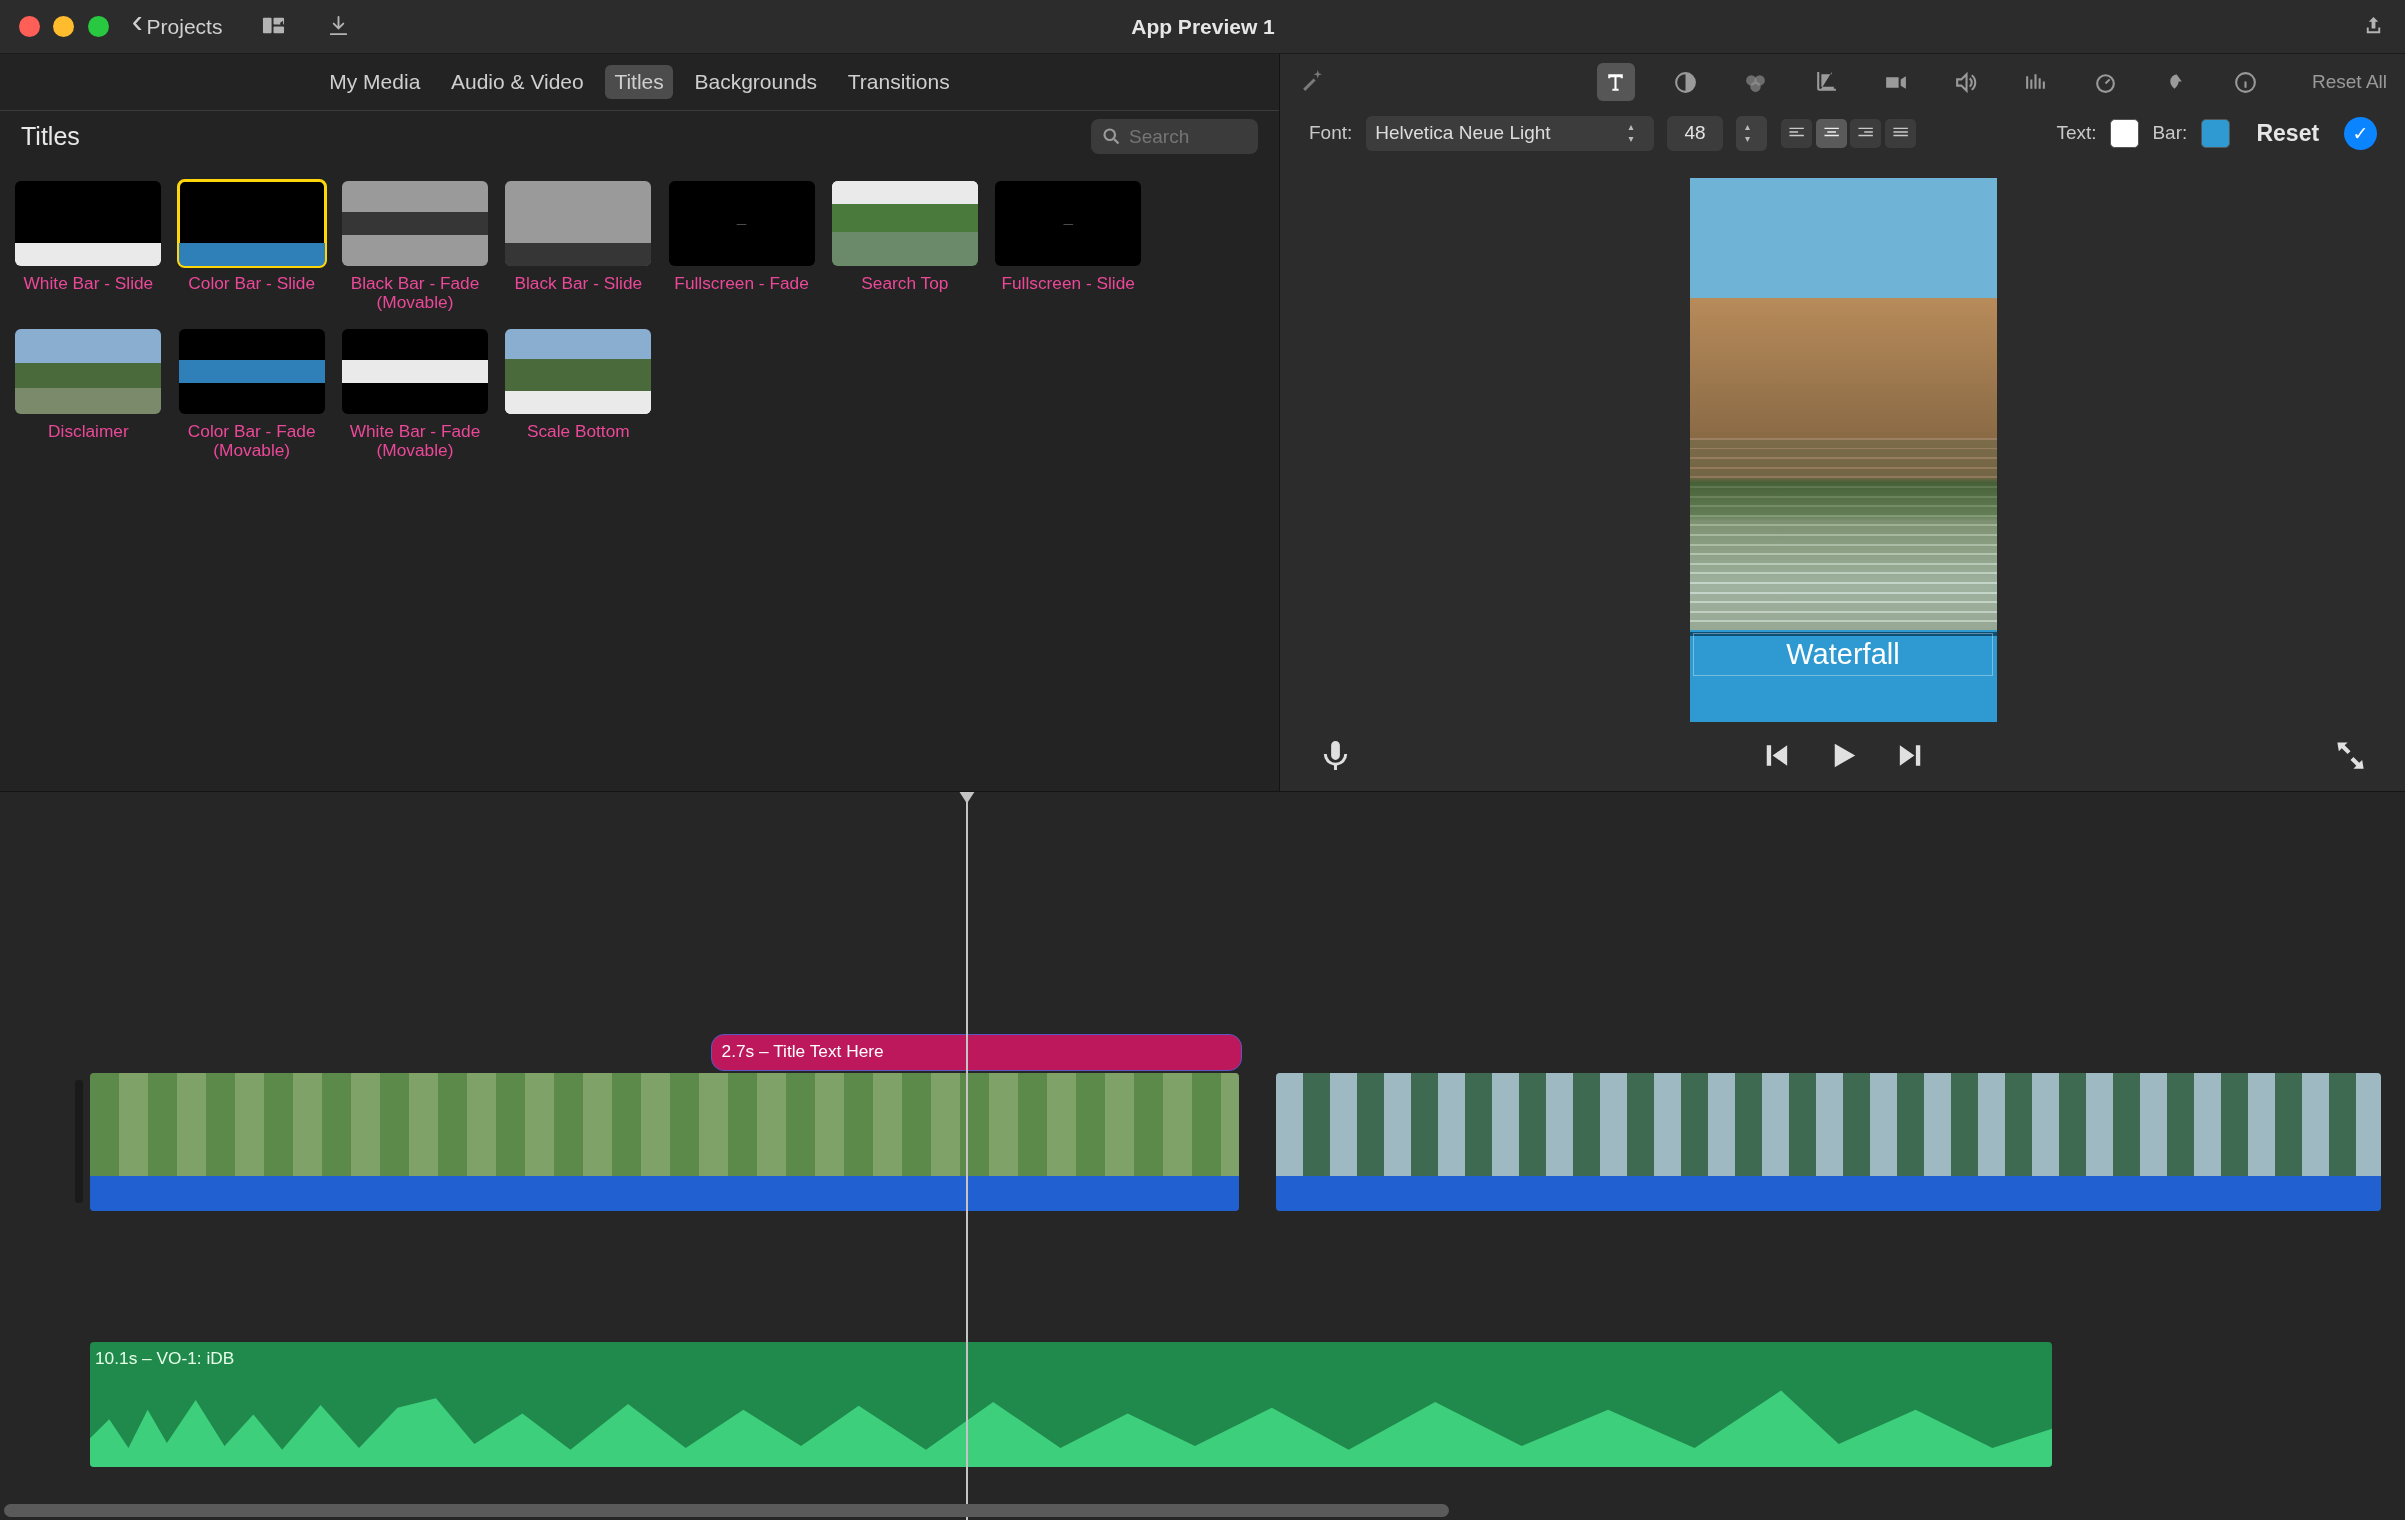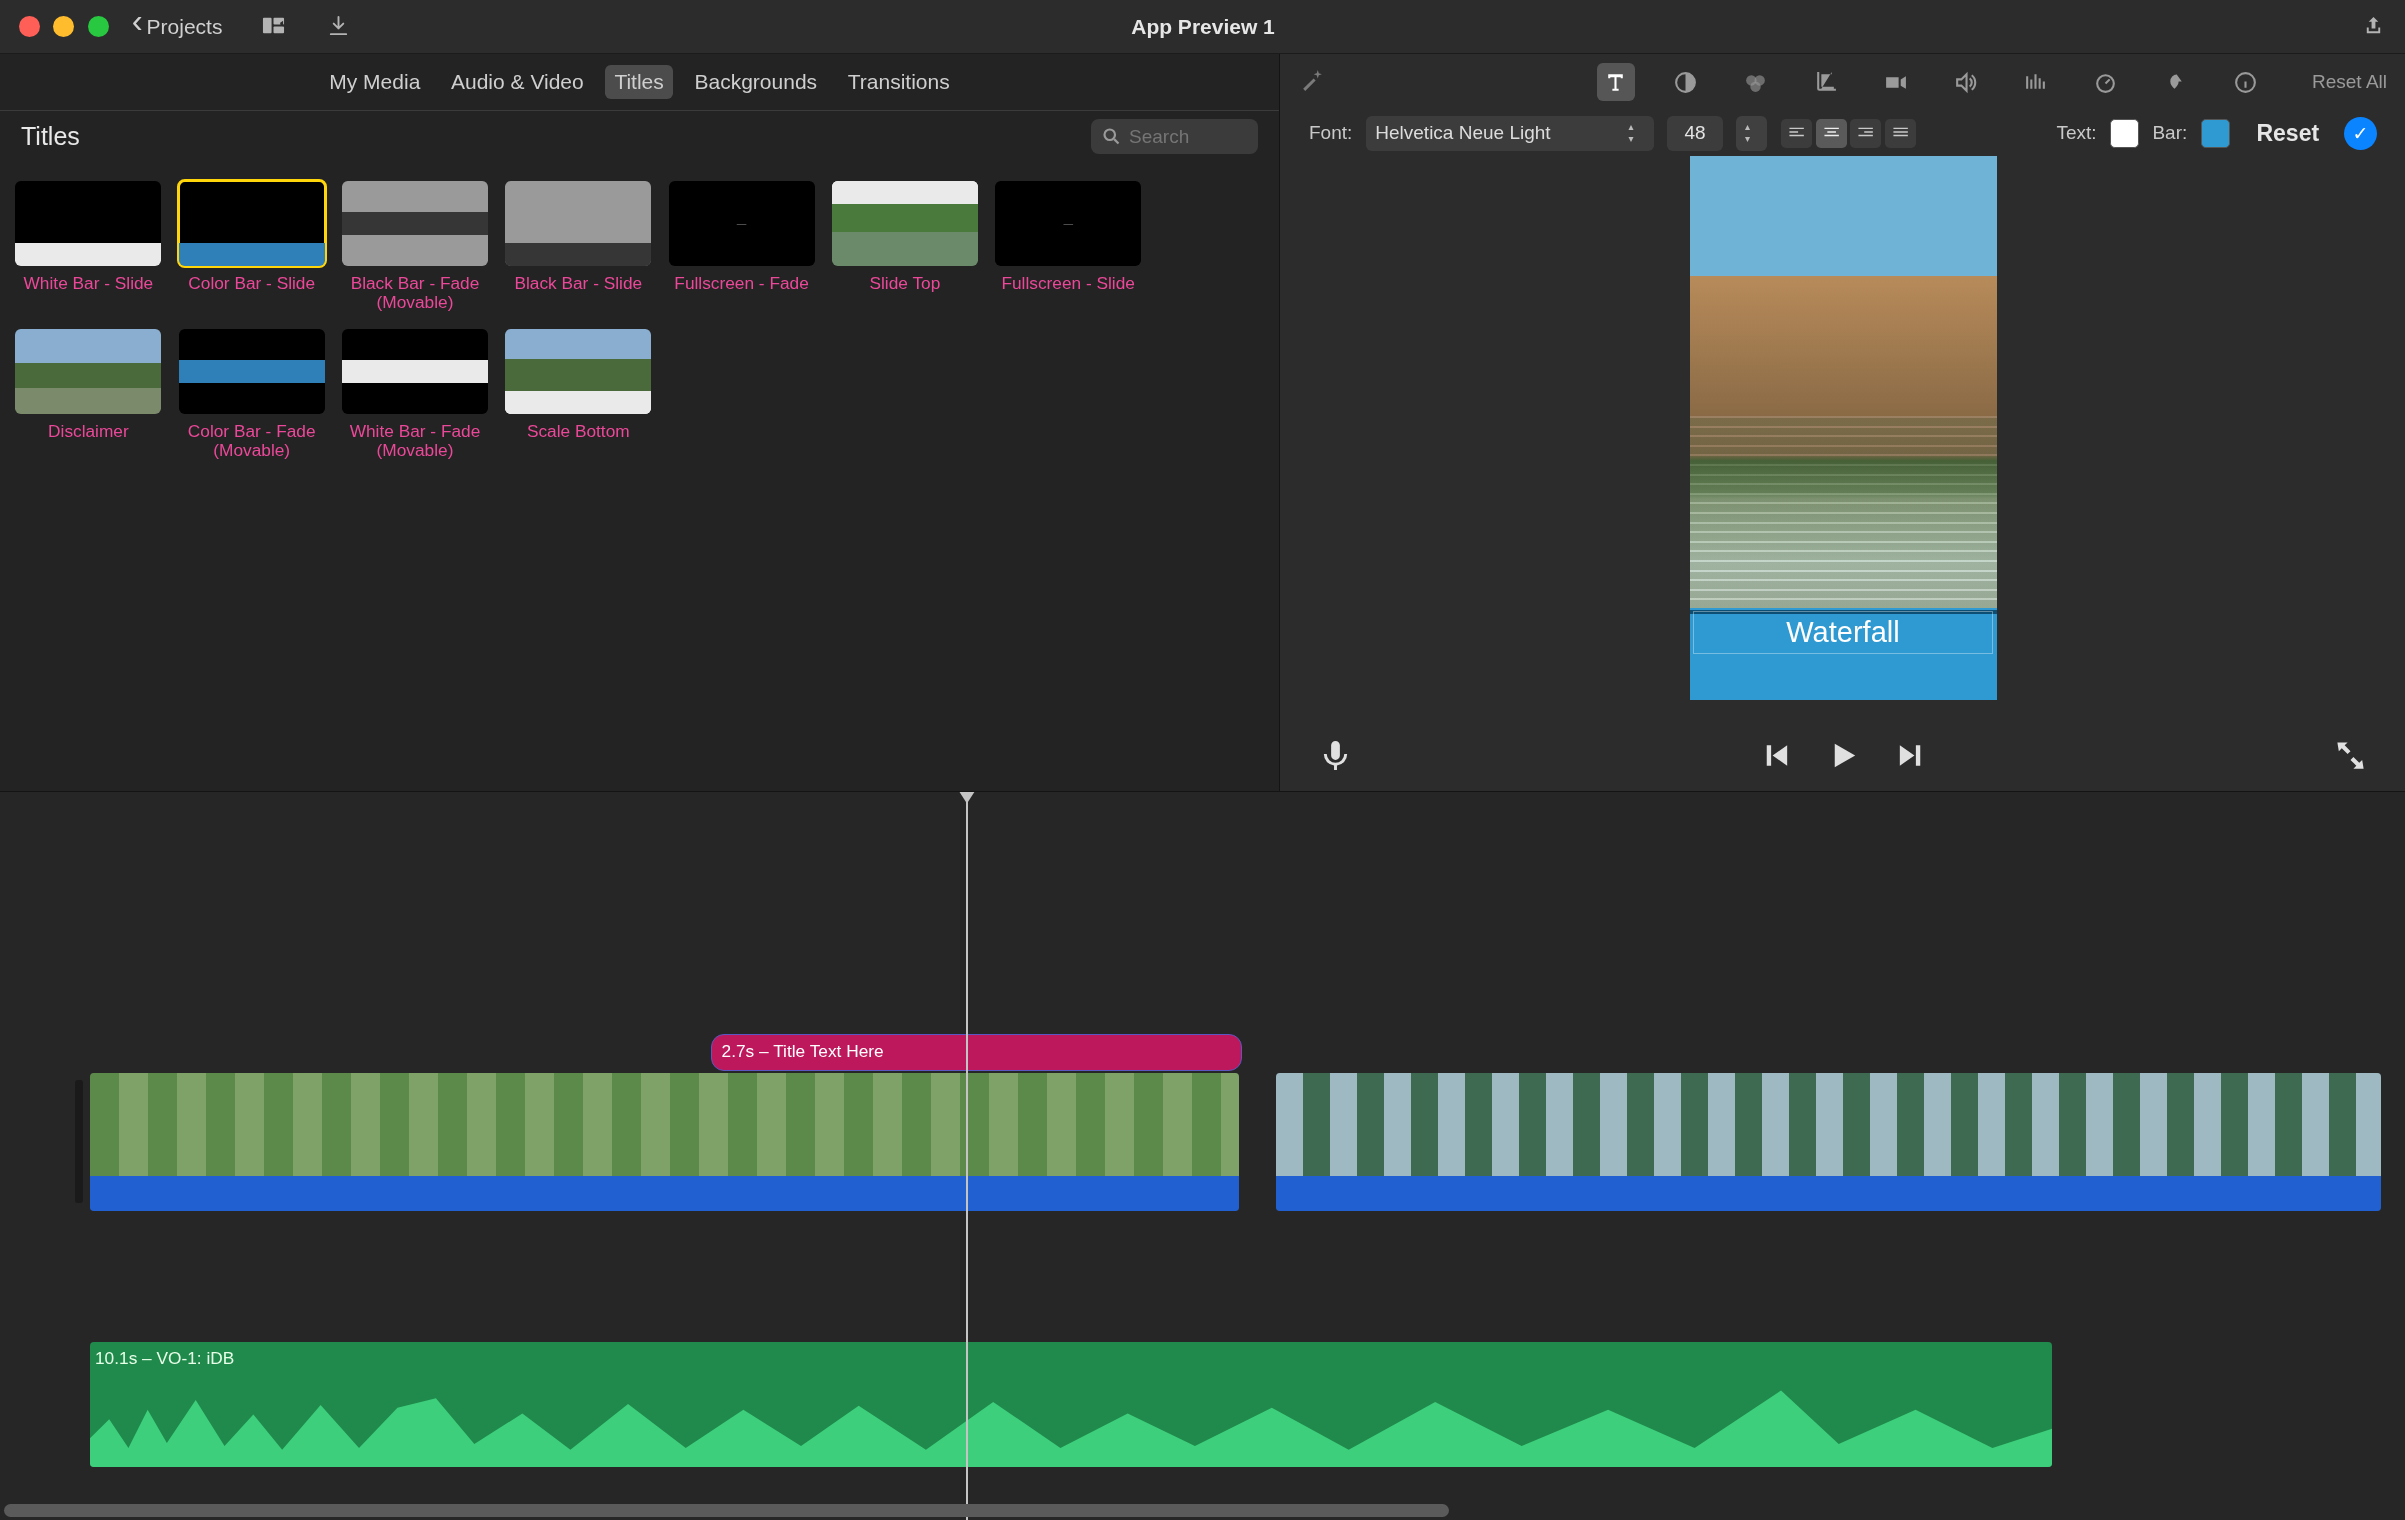--- a/index.html
+++ b/index.html
@@ -72,21 +72,21 @@
 .step-btn { width: 31px; height: 35px; background: #404040; border-radius: 5.8px; display:flex; flex-direction:column; align-items:center; justify-content:center;}
 .align-group { display: flex; gap: 3.8px;}
 .align-btn { width: 31px; height: 29px; background: #3c3c3c; border-radius: 4.8px; display:flex; align-items:center; justify-content:center;}
 .align-btn.active { background:#5a5a5a;}
 .align-btn svg { width:17.3px; height:13.4px; fill:#c9c9c9;}
 .swatch { width: 29px; height: 29px; border-radius: 4.8px; border: 1px solid #555;}
 .reset-btn { font-size: 23px; color: #e6e6e6; font-weight: 600; margin-left: 13.4px;}
 .checkmark { width: 33px; height: 33px; border-radius: 50%; background: #0a84ff; display:flex; align-items:center; justify-content:center; color:#fff; font-size:19px; margin-left:11.5px;}
 
 
-.viewer { flex: 1; display: flex; align-items: flex-start; justify-content: center; position: relative;}
+.viewer { flex: 1; display: flex; align-items: flex-end; justify-content: center; position: relative;}
 .phone-frame { width: 307px; height: 544px; background:#000; position:relative; overflow:hidden;}
 .phone-frame .scene { position:absolute; inset:0; background: linear-gradient(180deg,#6fb4d6 0%, #6fb4d6 22%, #b88b5a 22%, #7d6140 55%, #3e5a2c 56%, #68855a 62%, #8ba07d 63%, #bcd0c2 75%, #9aa28a 100%);}
 .phone-frame .ripples { position:absolute; left:0; right:0; bottom: 92px; height: 192px; background: repeating-linear-gradient(180deg, rgba(255,255,255,.15) 0 1.9px, rgba(90,110,80,.3) 1.9px 9.6px);}
 .phone-frame .bluebar { position:absolute; left:0; right:0; bottom:0; height: 92px; background:#2f9ad1;}
 .phone-frame .darkline { position:absolute; left:0; right:0; bottom:86px; height:3.8px; background:#0d4f74;}
 .phone-frame .title-txt { position:absolute; left:0; right:0; bottom:46px; text-align:center; font-size:29px; color:#fff; font-weight:300; border:1px solid rgba(255,255,255,.35); padding:3.8px 0; margin: 0 3.8px;}
 
 
 .playback { height: 69px; display:flex; align-items:center; justify-content:center; gap: 33px; position:relative;}
 .playback .mic { position:absolute; left: 38px;}
@@ -209,21 +209,21 @@
         <div class="tile">
           <div class="thumb">
               <div class="thumbtxt" style="top:37px">—</div>
             </div>
           <div class="cap">Fullscreen - Fade</div>
         </div>
         <div class="tile">
           <div class="thumb" style="background:linear-gradient(180deg,#fff 0 24%,#4a7a3c 24% 60%,#6a8a6a 60% 100%)">
               <div class="bar top white"></div>
             </div>
-          <div class="cap">Slide Top</div>
+          <div class="cap">Search Top</div>
         </div>
         <div class="tile">
           <div class="thumb">
               <div class="thumbtxt" style="top:37px">—</div>
             </div>
           <div class="cap">Fullscreen - Slide</div>
         </div>
 
         <div class="tile">
           <div class="thumb" style="background:linear-gradient(180deg,#8aaed0 0 40%, #4a6a3c 40% 70%, #7a8a6a 70% 100%)"></div>

